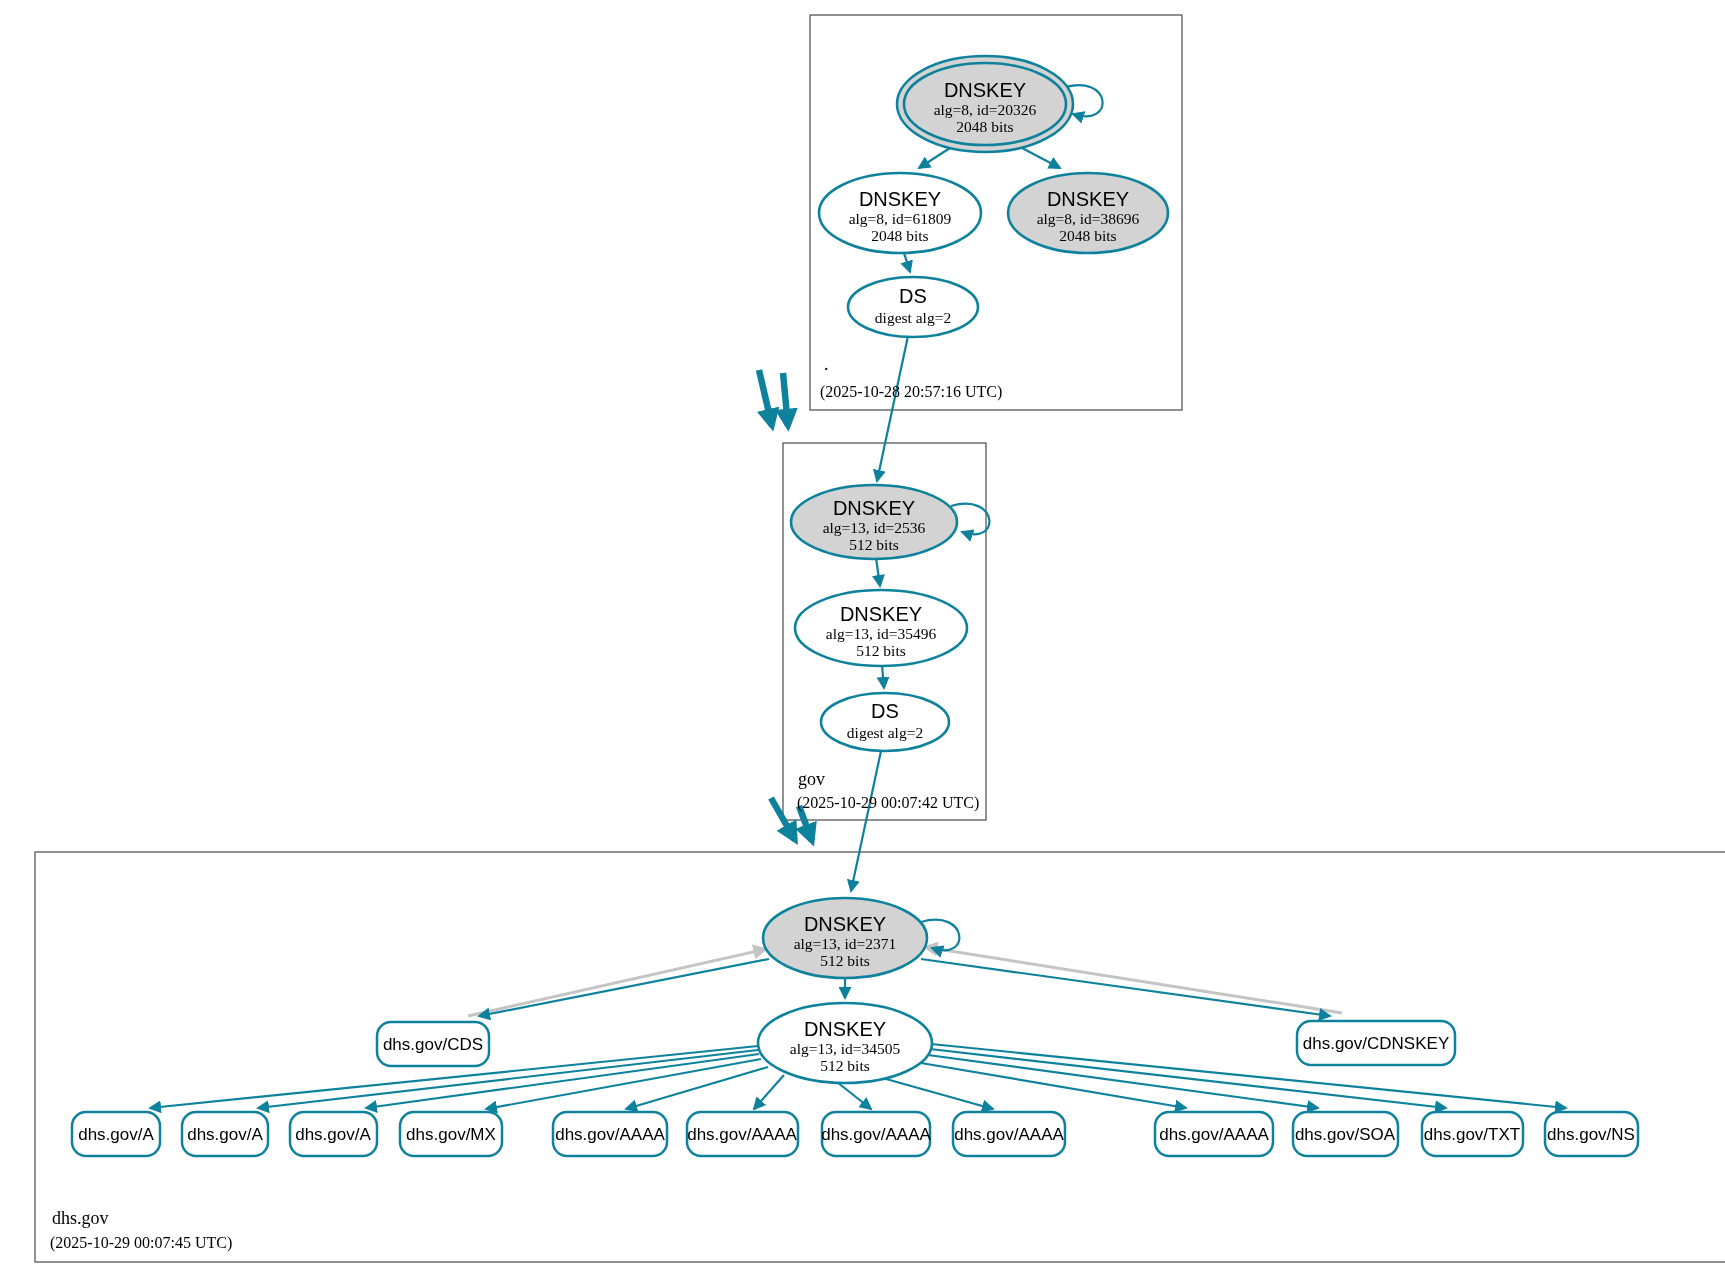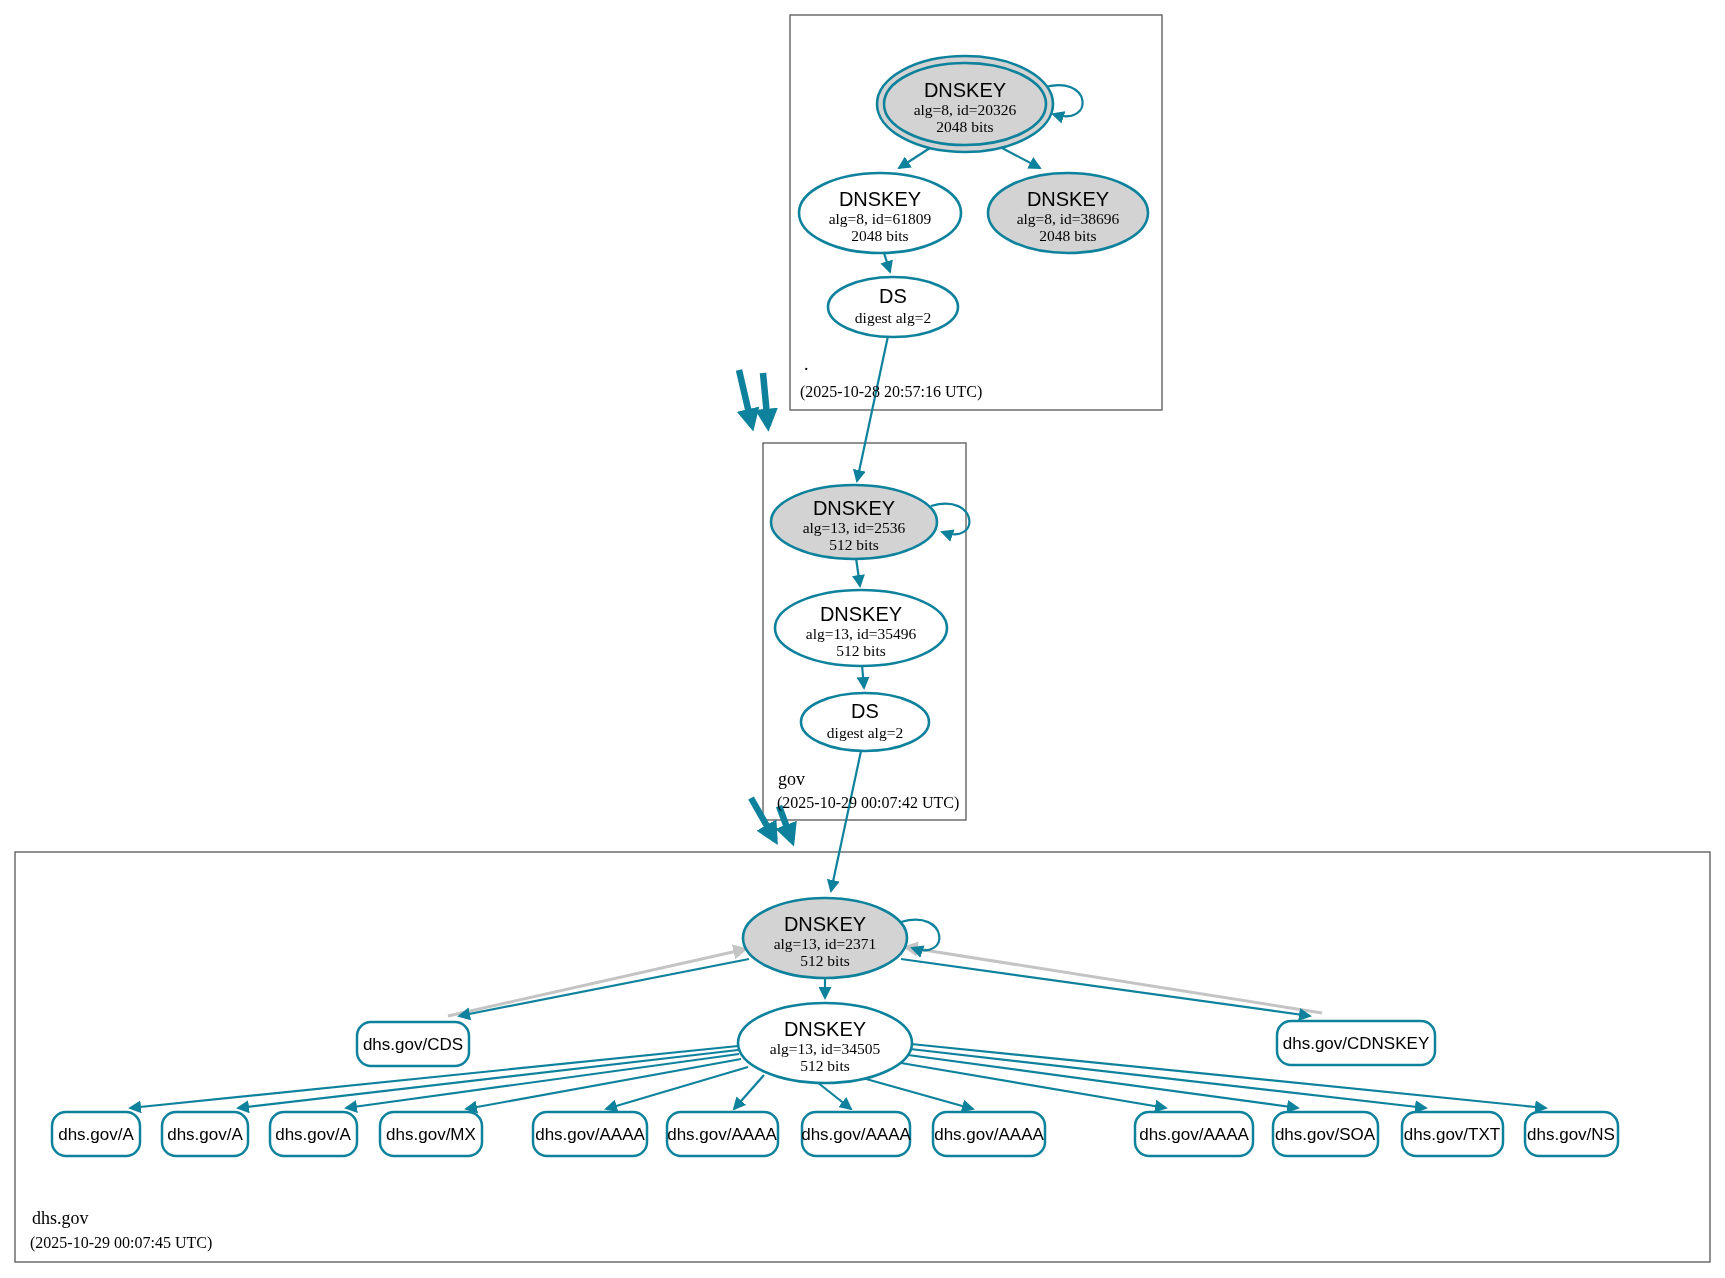--- a/index.html
+++ b/index.html
@@ -1,16 +1,16 @@
 <!DOCTYPE html>
 <html><head>
 <meta charset="utf-8">
 <style>
   html,body{margin:0;padding:0;background:#ffffff;}
-  .stage{position:relative;width:1522px;height:1278px;background:#ffffff;font-family:"Liberation Sans",sans-serif;}
+  .stage{position:relative;width:1522px;height:1278px;background:#ffffff;font-family:"Liberation Sans",sans-serif;margin-left:20px;}
   svg{display:block;}
   .zbox{fill:none;stroke:#565656;stroke-width:1.3;}
   .edge{stroke:#0e829c;stroke-width:2.2;fill:none;}
   .edge-thick{stroke:#0e829c;stroke-width:6.5;fill:none;}
   .edge-gray{stroke:#c4c4c4;stroke-width:3;fill:none;}
   .node-ellipse{stroke:#0e829c;stroke-width:2.6;fill:#ffffff;}
   .node-ellipse.ksk{fill:#d3d3d3;}
   .node-ellipse.inner{fill:none;}
   .rrset-rect{fill:#ffffff;stroke:#0e829c;stroke-width:2.5;}
   .nt{font:20px "Liberation Sans",sans-serif;fill:#000;text-anchor:middle;}

